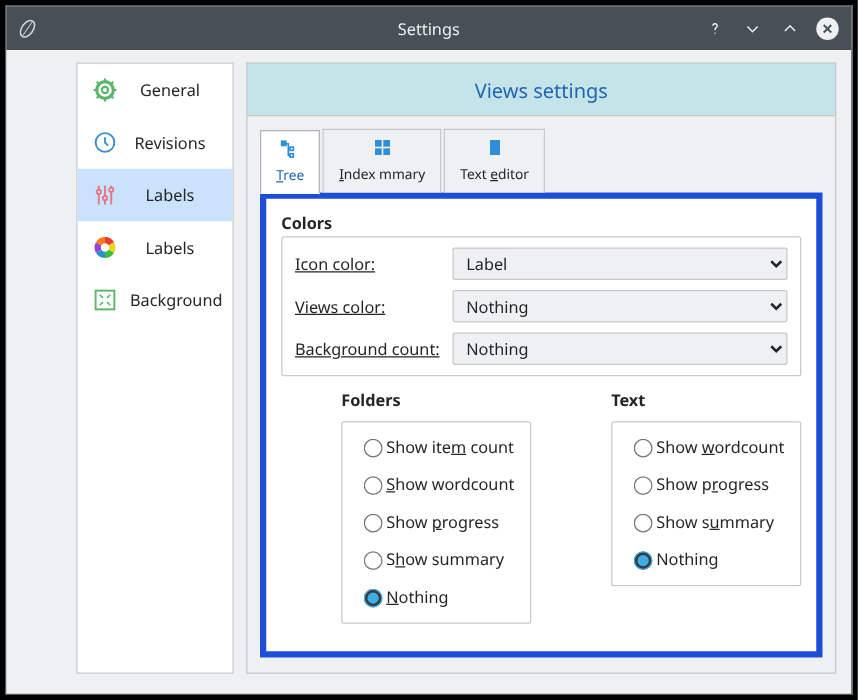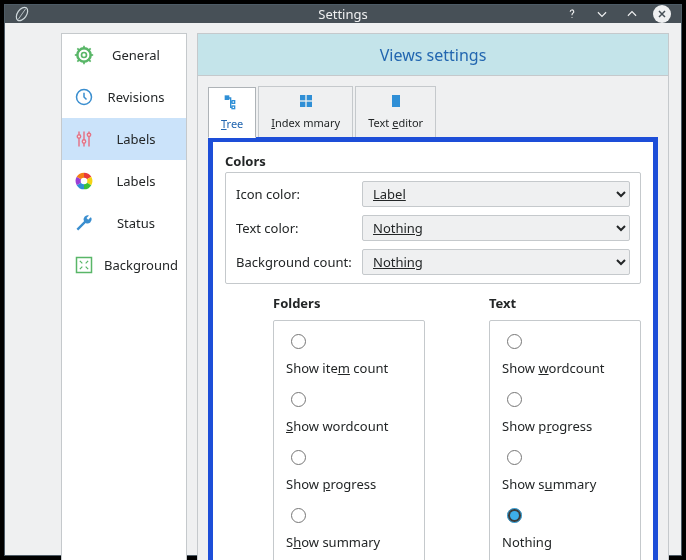--- a/index.html
+++ b/index.html
@@ -52,29 +52,29 @@
   .tabpage {
     background:#fff; border:5px solid #1d4ed8; padding:10px 12px 14px 12px;
     display:flex; flex-direction:column; gap:10px; min-height: 372px;
   }
   .section-title { font-size:13px; font-weight:bold; color:#232627; margin-bottom:2px; }
   .fieldbox {
     border:1px solid #c5c9cc; border-radius:2px; padding:8px 10px;
     display:flex; flex-direction:column; gap:8px; background:#fff;
   }
   .row { display:flex; align-items:center; gap:6px; }
-  .row label { font-size:13px; width:120px; color:#232627; }
+  .row label { font-size:13px; width:120px; color:#232627;text-decoration:underline; }
   .row select {
     flex:1; font-size:13px; height:26px; background:#eff0f1;
-    border:1px solid #c5c9cc; border-radius:2px; padding:0 6px; color:#232627;text-decoration:underline;
+    border:1px solid #c5c9cc; border-radius:2px; padding:0 6px; color:#232627;
   }
   .two-col { display:flex; gap:16px; }
   .col { flex:1; display:flex; flex-direction:column; gap:6px;padding-left:48px; }
   .radio-box { border:1px solid #c5c9cc; border-radius:2px; padding:10px 12px 12px 12px; display:flex; flex-direction:column; gap:12px; }
-  .radio-box label { font-size:13px; display:flex; align-items:flex-start; gap:10px; color:#232627;flex-direction:column; }
+  .radio-box label { font-size:13px; display:flex; align-items:center; color:#232627; }
   .radio-box input[type=radio]{ width:15px; height:15px; accent-color:#3daee9; }
   u.acc { text-decoration: underline; }
   svg { display:block; }
 </style>
 </head>
 <body>
 
 <div class="window">
   <div class="titlebar">
     <span class="app-icon">
@@ -162,28 +162,20 @@
               <path d="M12 12 L12 22 A10 10 0 0 1 3.3 17 Z" fill="#2f8fd6"></path>
               <path d="M12 12 L3.3 17 A10 10 0 0 1 3.3 7 Z" fill="#9a3fd6"></path>
               <path d="M12 12 L3.3 7 A10 10 0 0 1 12 2 Z" fill="#f57f17"></path>
               <circle cx="12" cy="12" r="4" fill="#fff"></circle>
             </svg>
         </span>
         <span class="label">Labels</span>
       </div>
       <div class="sidebar-item">
         <span class="icon">
-          <svg width="20" height="20" viewBox="0 0 24 24" fill="#3a8ecf">
-              <path d="M21 6a5 5 0 0 1-7 6L5 21l-2-2 9-9a5 5 0 0 1 6-7l-3 3 2 2 3-3z"></path>
-            </svg>
-        </span>
-        <span class="label">Status</span>
-      </div>
-      <div class="sidebar-item">
-        <span class="icon">
           <svg width="20" height="20" viewBox="0 0 24 24" stroke="#59b668" fill="none" stroke-width="1.8">
               <rect x="3" y="3" width="18" height="18"></rect>
               <path d="M7 7l3 3M17 7l-3 3M7 17l3-3M17 17l-3-3" stroke-width="1.5"></path>
             </svg>
         </span>
         <span class="label">Background</span>
       </div>
     </div>
 
     <div class="main">
@@ -226,21 +218,21 @@
           <div>
             <div class="section-title">Colors</div>
             <div class="fieldbox">
               <div class="row">
                 <label>Icon color:</label>
                 <select>
                   <option selected="">Label</option>
                 </select>
               </div>
               <div class="row">
-                <label>Text color:</label>
+                <label>Views color:</label>
                 <select>
                   <option selected="">Nothing</option>
                 </select>
               </div>
               <div class="row">
                 <label>Background count:</label>
                 <select>
                   <option selected="">Nothing</option>
                 </select>
               </div>

